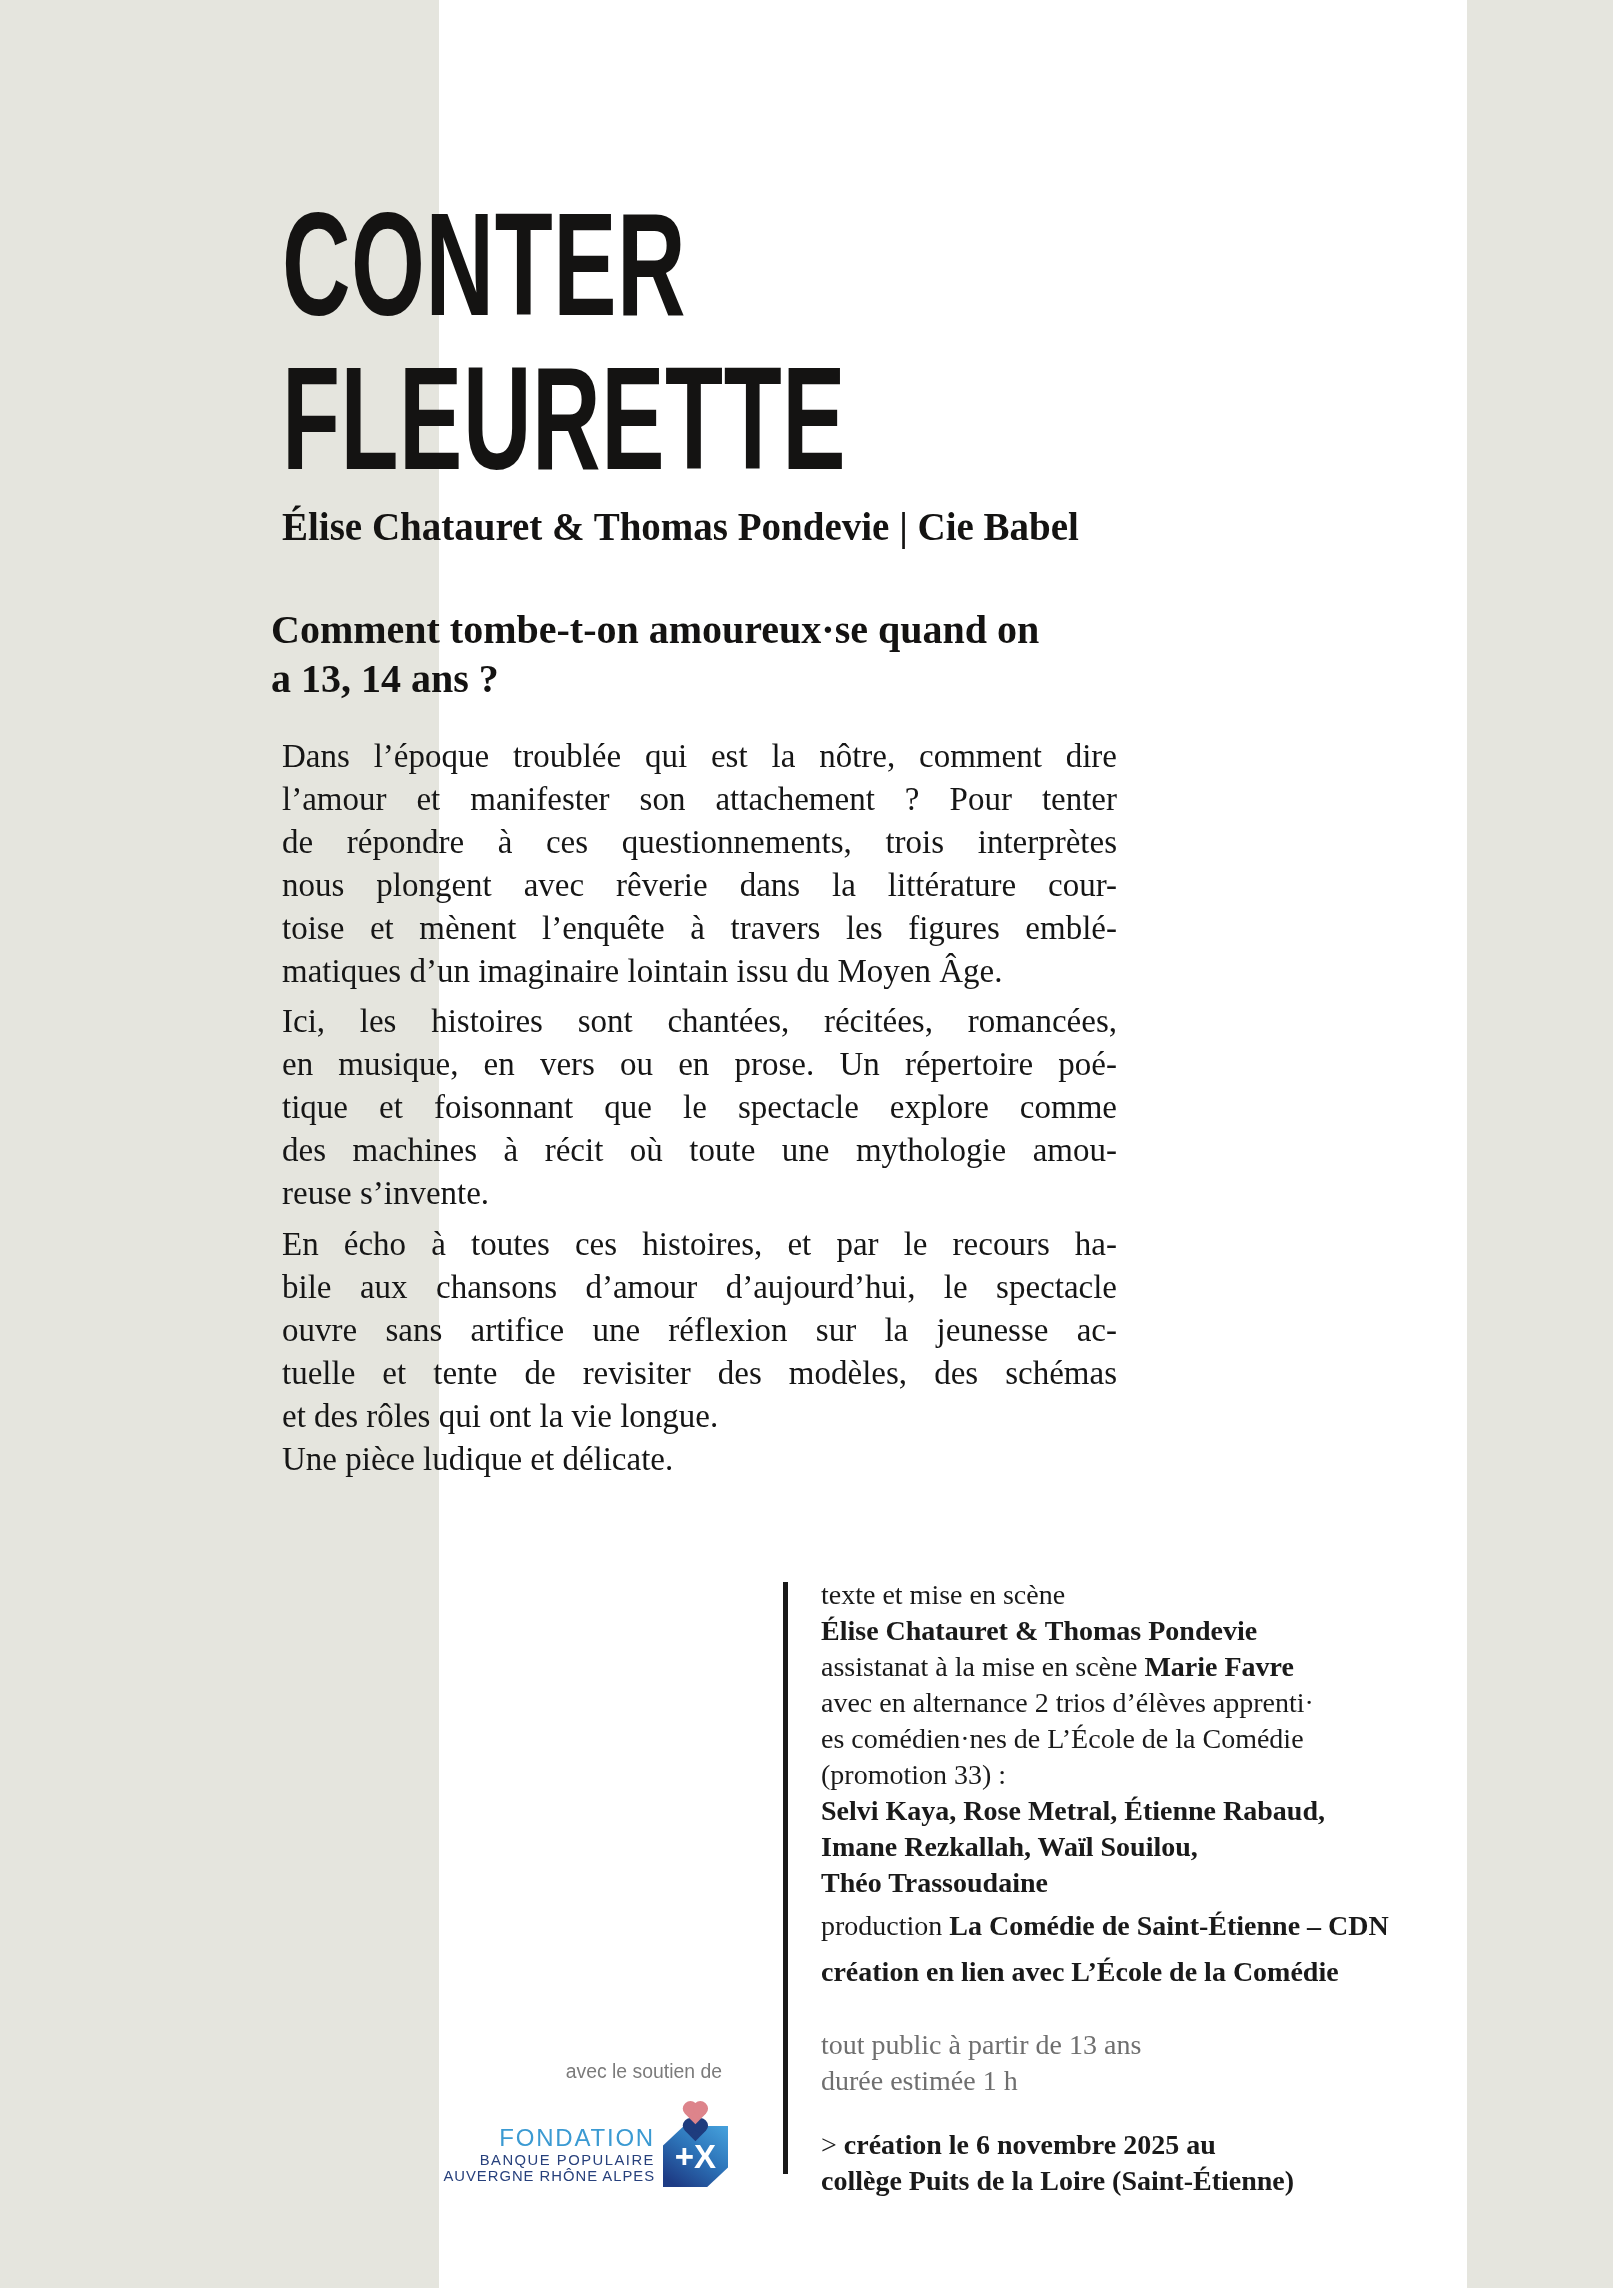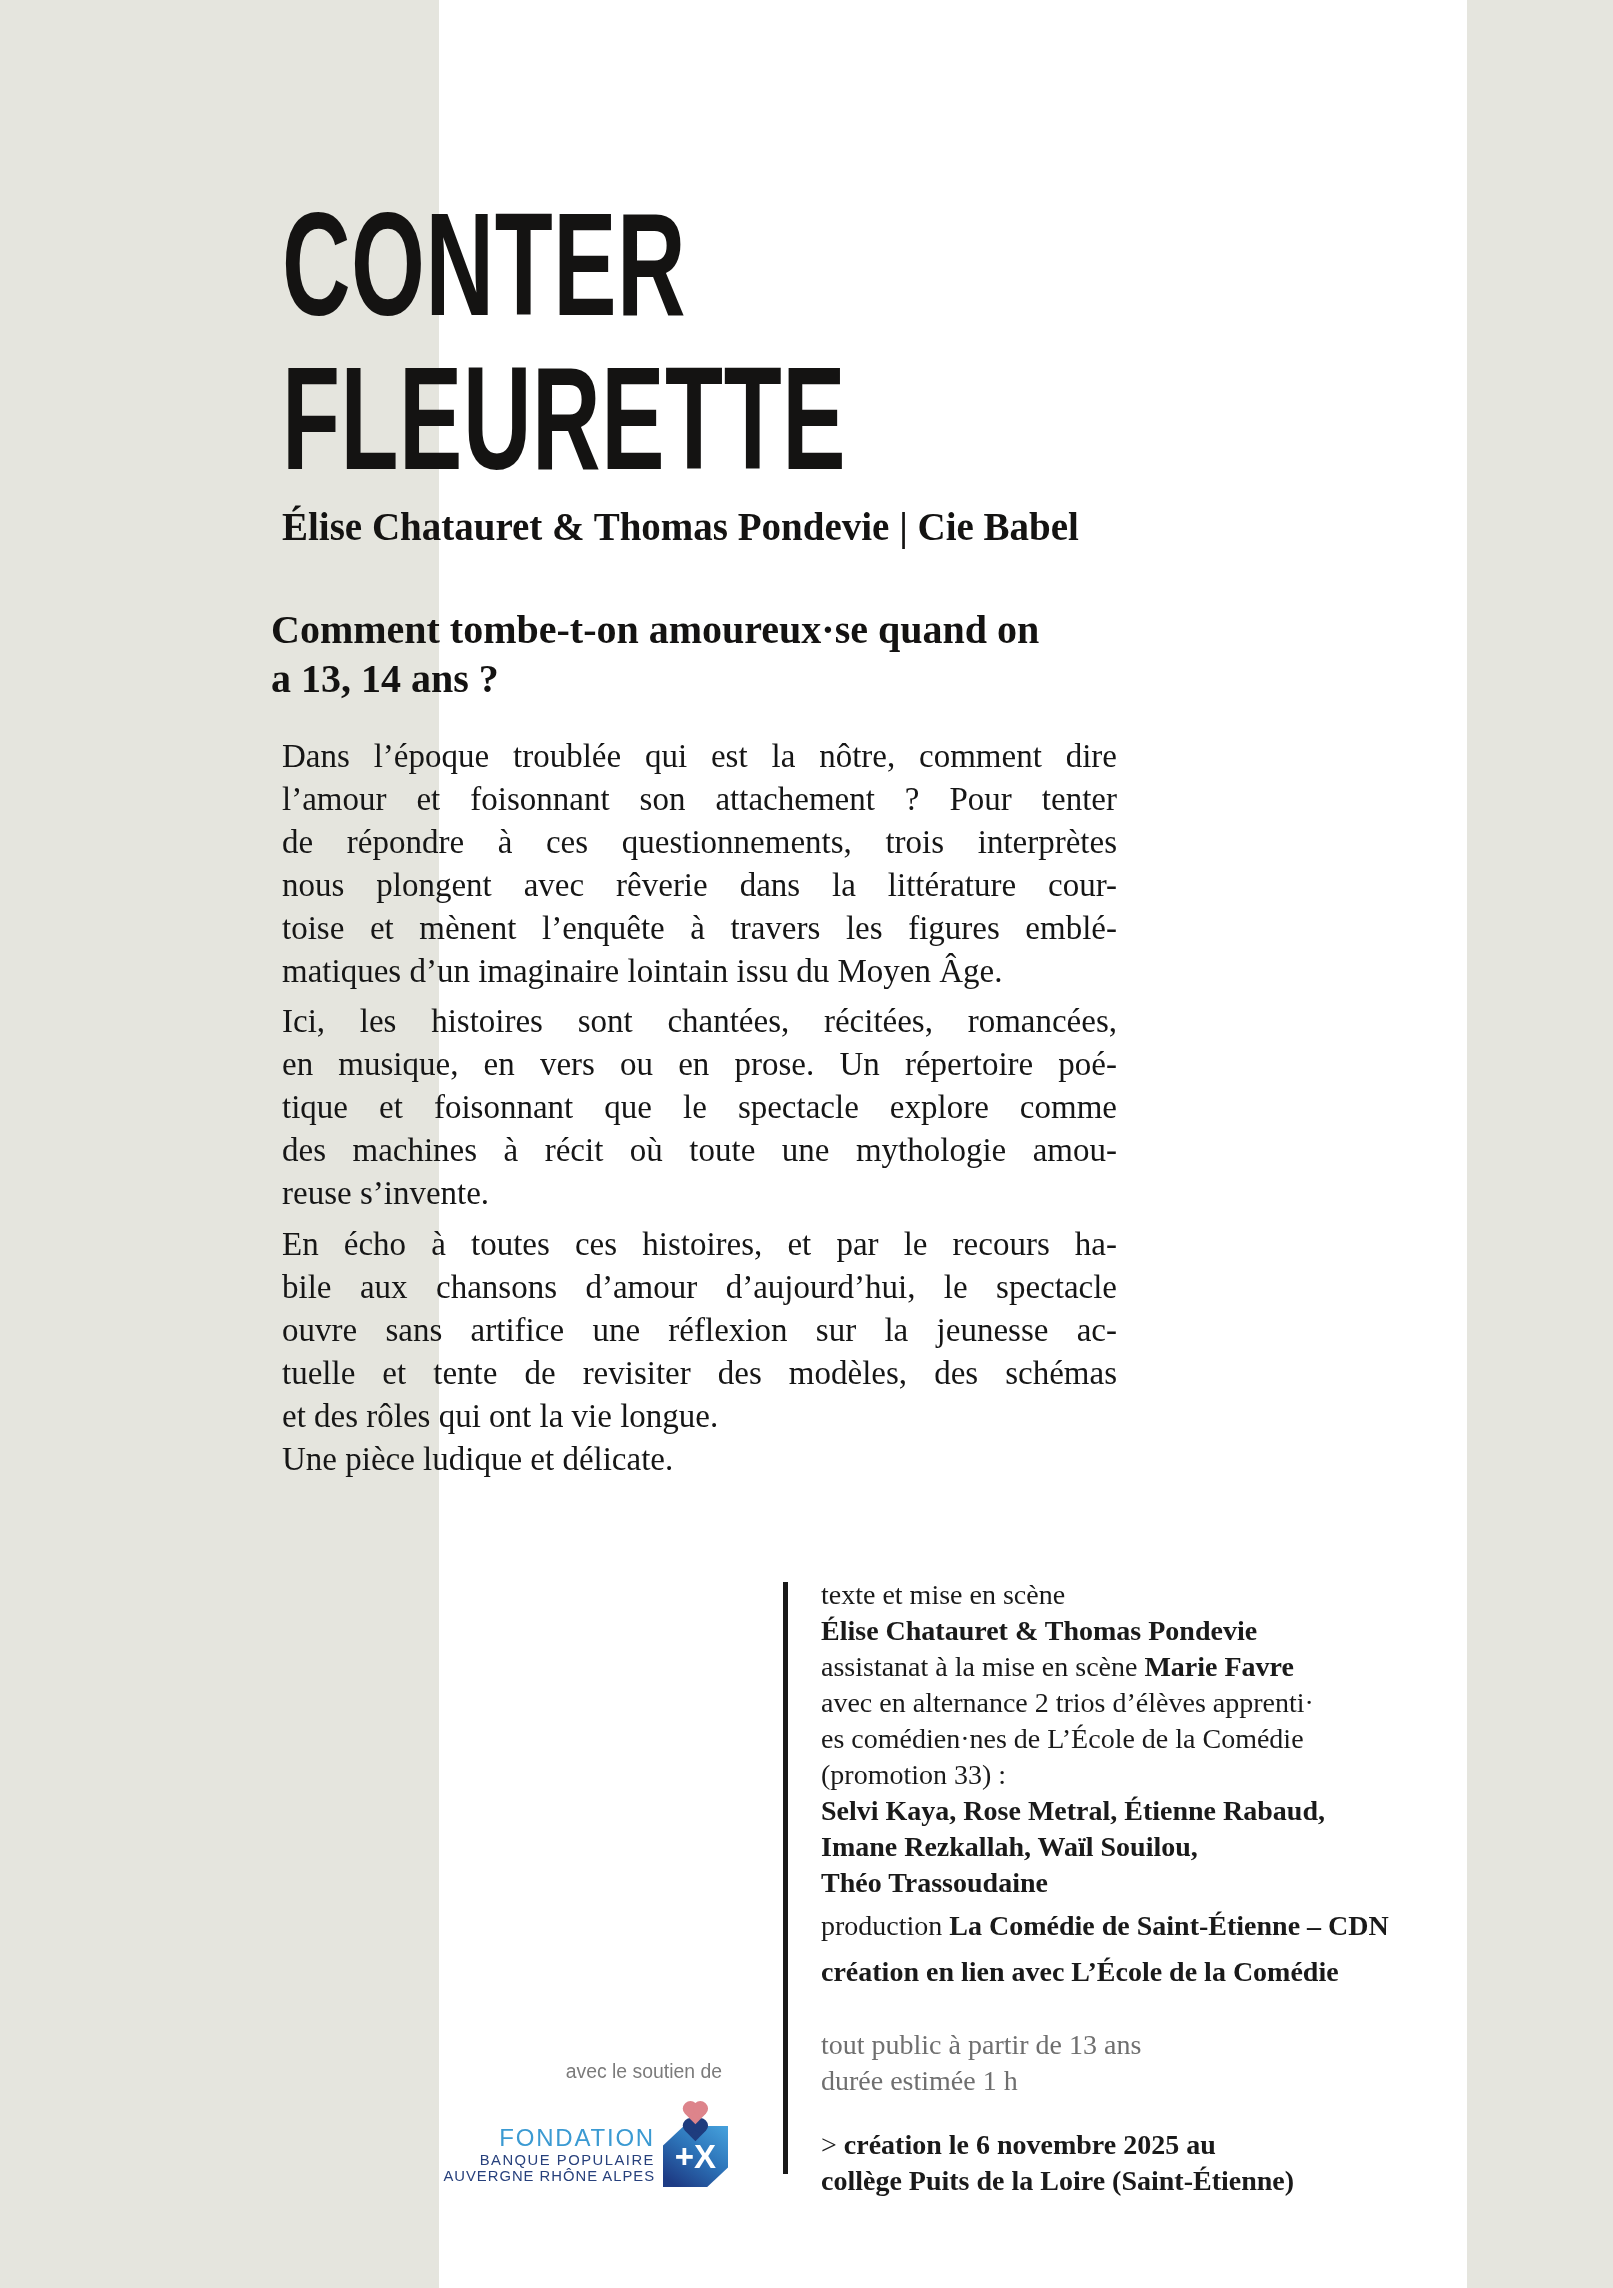--- a/index.html
+++ b/index.html
@@ -66,21 +66,21 @@
   <div class="subtitle">Élise Chatauret &amp; Thomas Pondevie | Cie Babel</div>
 
   <div class="hook">
     <div>Comment tombe-t-on amoureux·se quand on</div>
     <div>a 13, 14 ans ?</div>
   </div>
 
   <div class="bodytext">
       <div class="para">
         <div class="ln"><span>Dans l’époque troublée qui est la nôtre, comment dire</span></div>
-        <div class="ln"><span>l’amour et foisonnant son attachement ? Pour tenter</span></div>
+        <div class="ln"><span>l’amour et manifester son attachement ? Pour tenter</span></div>
         <div class="ln"><span>de répondre à ces questionnements, trois interprètes</span></div>
         <div class="ln"><span>nous plongent avec rêverie dans la littérature cour-</span></div>
         <div class="ln"><span>toise et mènent l’enquête à travers les figures emblé-</span></div>
         <div class="ln nj"><span>matiques d’un imaginaire lointain issu du Moyen Âge.</span></div>
       </div>
       <div class="para">
         <div class="ln"><span>Ici, les histoires sont chantées, récitées, romancées,</span></div>
         <div class="ln"><span>en musique, en vers ou en prose. Un répertoire poé-</span></div>
         <div class="ln"><span>tique et foisonnant que le spectacle explore comme</span></div>
         <div class="ln"><span>des machines à récit où toute une mythologie amou-</span></div>

